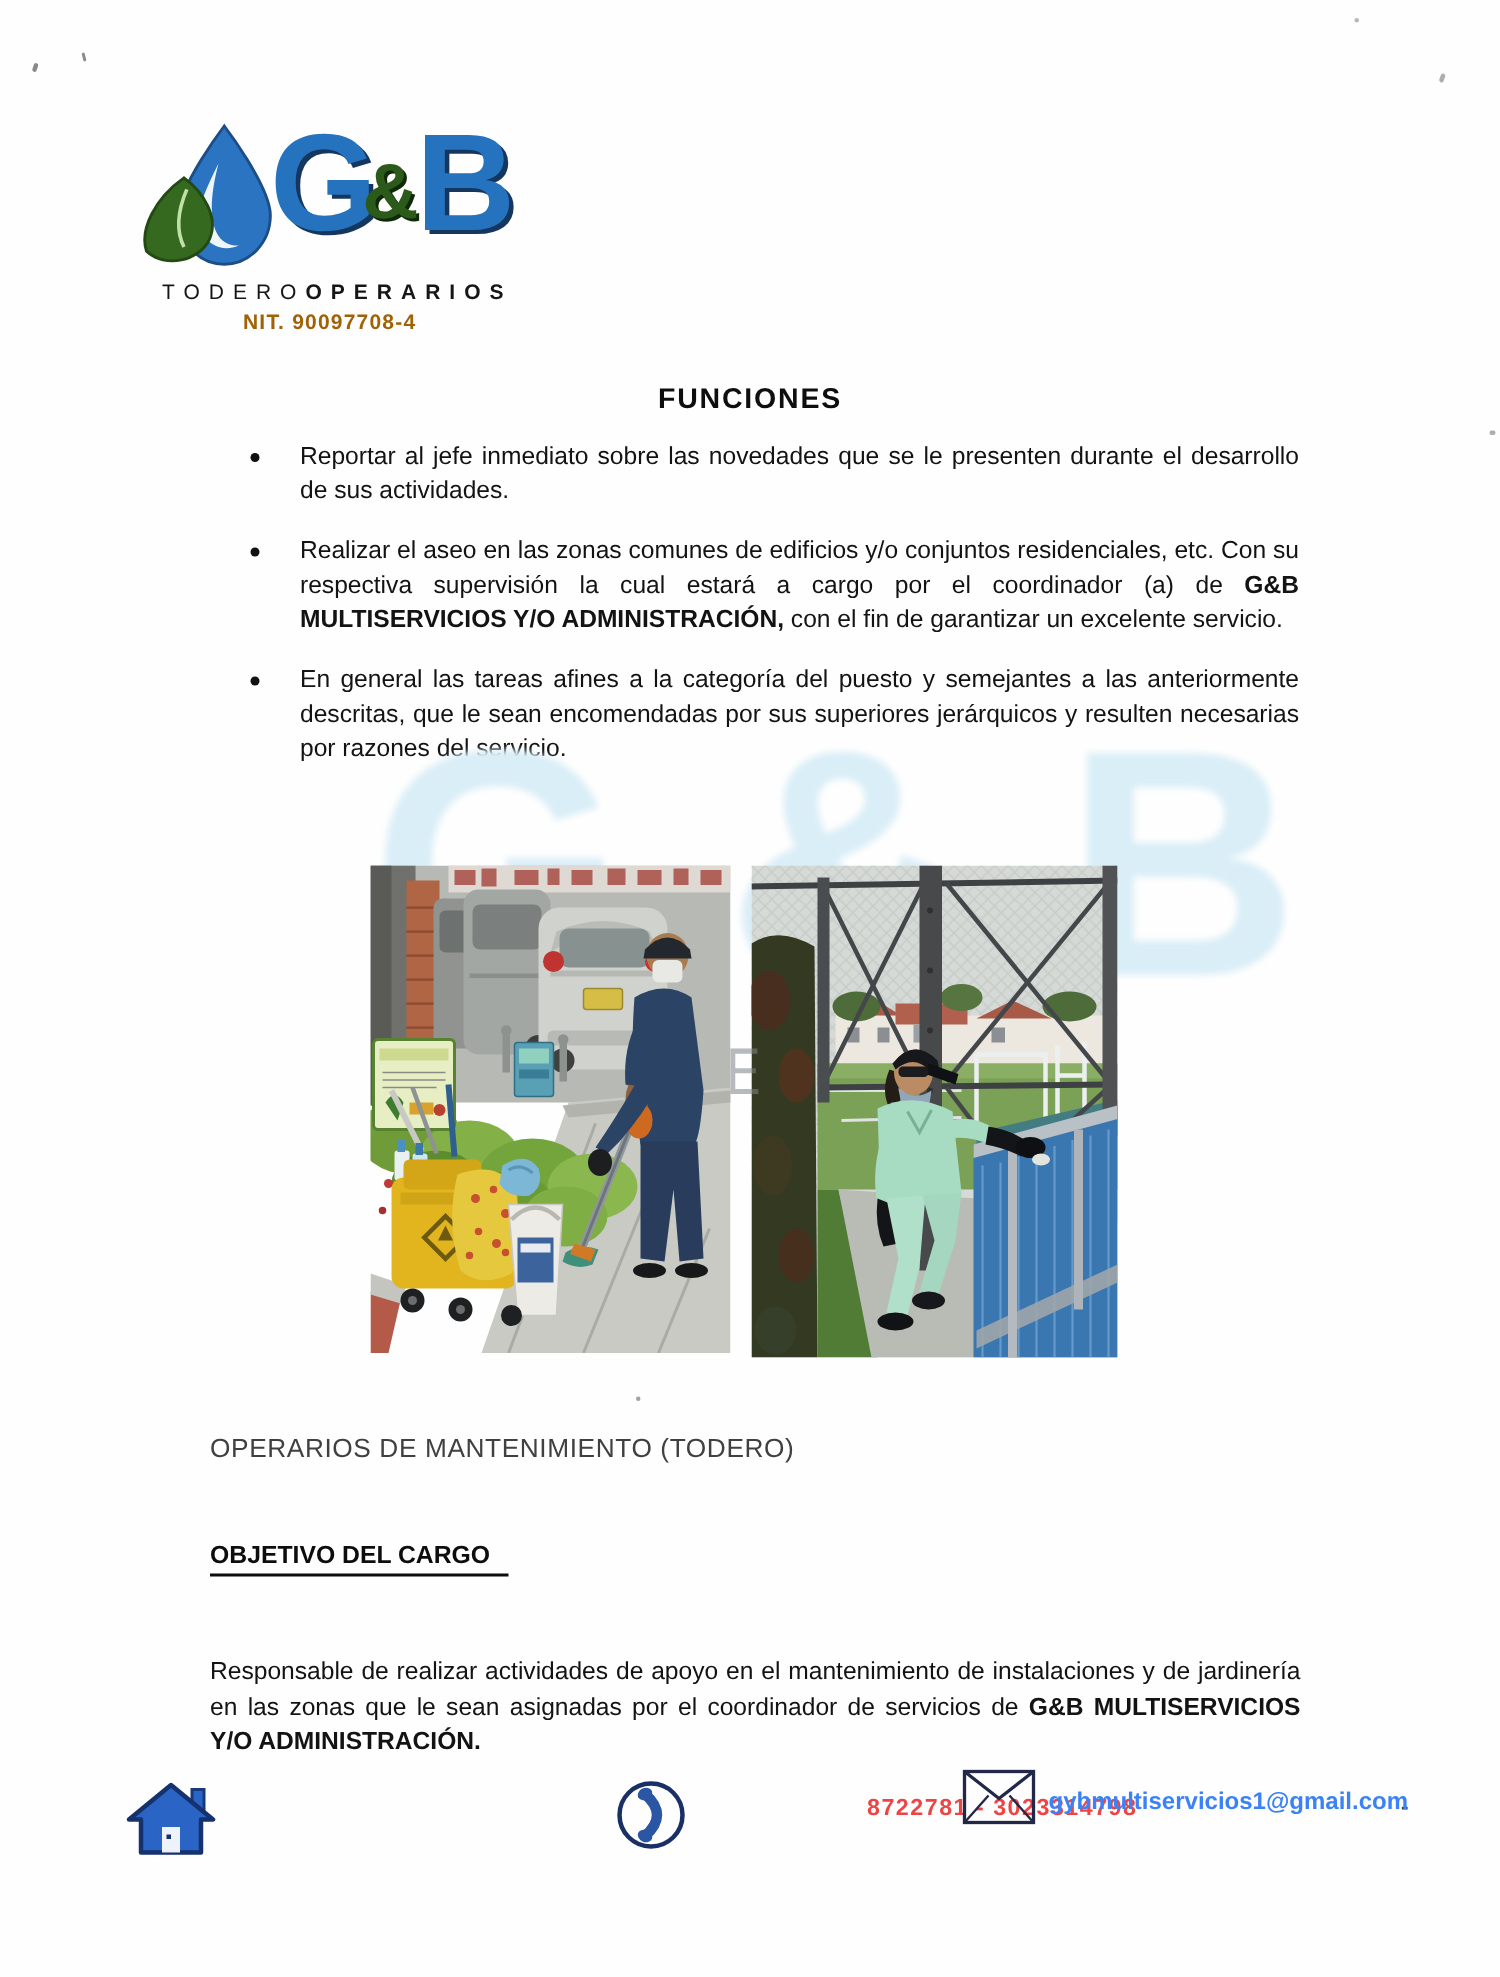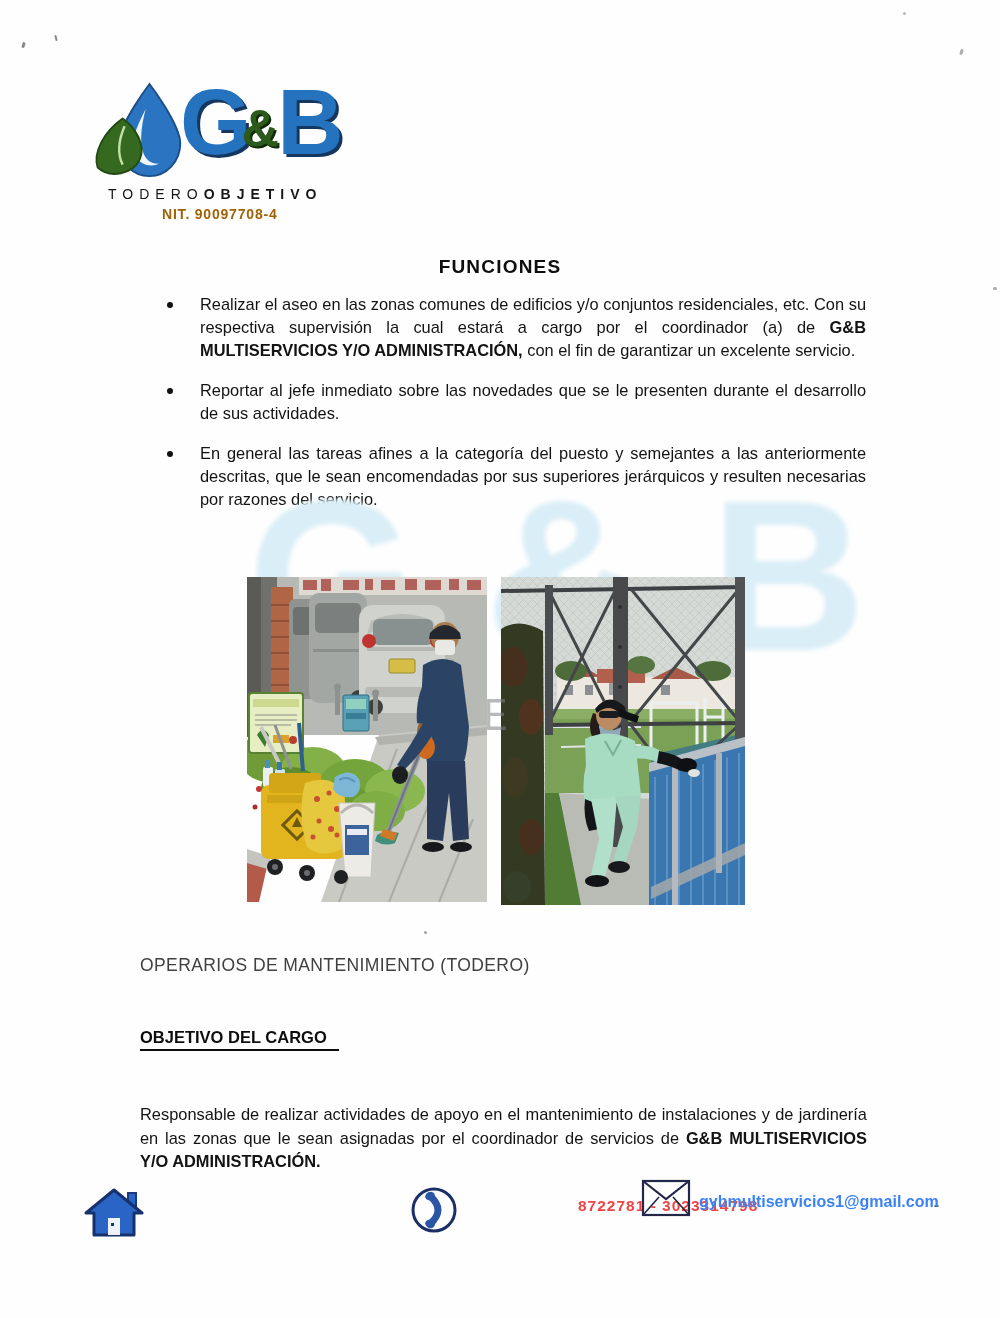--- a/index.html
+++ b/index.html
@@ -90,35 +90,35 @@
         <path d="M34 38 C14 52 3 74 8 89 C21 101 45 96 52 80 C58 66 48 48 34 38 Z" fill="#35691f" stroke="#234a12" stroke-width="2"></path>
         <path d="M36 46 C30 60 28 74 34 86" stroke="#bfe0a8" stroke-width="2.5" fill="none"></path>
       </svg>
       <div class="logo-letters">
         <span class="logo-g">G</span>
         <span class="logo-amp">&amp;</span>
         <span class="logo-b">B</span>
       </div>
     </div>
     <div class="logo-word">
-      <span class="light">TODERO</span><span class="heavy">OBJETIVO</span>
+      <span class="light">TODERO</span><span class="heavy">OPERARIOS</span>
     </div>
     <div class="logo-nit">NIT. 90097708-4</div>
   </div>
 
   <div class="fn-title">FUNCIONES</div>
 
   <div class="bullets">
     <div class="bullet">
       <div class="bullet-dot"></div>
-      <div class="bullet-text"><span>Realizar el aseo en las zonas comunes de edificios y/o conjuntos residenciales, etc. Con su respectiva supervisión la cual estará a cargo por el coordinador (a) de </span><span class="seg-bold">G&amp;B MULTISERVICIOS  Y/O ADMINISTRACIÓN,</span><span> con el fin de garantizar un excelente servicio.</span></div>
+      <div class="bullet-text"><span>Reportar al jefe inmediato sobre las novedades que se le presenten durante el desarrollo de sus actividades.</span></div>
     </div>
     <div class="bullet">
       <div class="bullet-dot"></div>
-      <div class="bullet-text"><span>Reportar al jefe inmediato sobre las novedades que se le presenten durante el desarrollo de sus actividades.</span></div>
+      <div class="bullet-text"><span>Realizar el aseo en las zonas comunes de edificios y/o conjuntos residenciales, etc. Con su respectiva supervisión la cual estará a cargo por el coordinador (a) de </span><span class="seg-bold">G&amp;B MULTISERVICIOS  Y/O ADMINISTRACIÓN,</span><span> con el fin de garantizar un excelente servicio.</span></div>
     </div>
     <div class="bullet">
       <div class="bullet-dot"></div>
       <div class="bullet-text"><span>En general las tareas afines a la categoría del puesto y semejantes a las anteriormente descritas, que le sean encomendadas por sus superiores jerárquicos y resulten necesarias por razones del servicio.</span></div>
     </div>
   </div>
 
   <div class="photo photo-left" aria-label="Operario con tapabocas y uniforme azul trapeando un andén junto a zonas verdes, parqueadero y carro escurridor amarillo">
     <svg width="240" height="325" viewBox="0 0 240 325">
       <rect width="240" height="158" fill="#b7b9b5"></rect>

